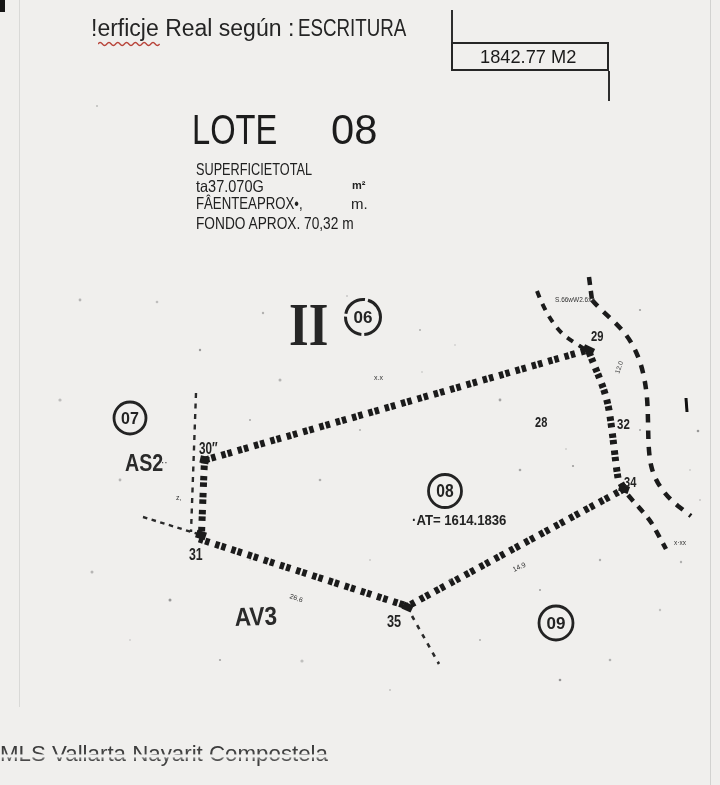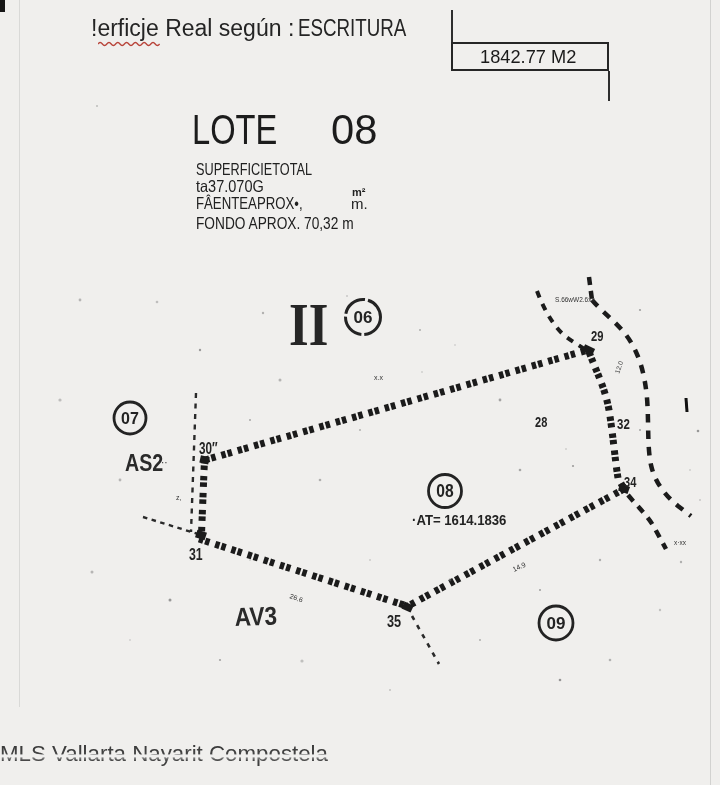--- a/index.html
+++ b/index.html
@@ -34,21 +34,21 @@
   <div class="abs" style="left:608px;top:71px;width:2px;height:30px;background:#2e2e2e;"></div>
 
   <div class="abs" style="left:192px;top:105px;font-size:43px;color:#1c1c1c;transform:scaleX(0.76);transform-origin:0 0;">LOTE</div>
 
   <div class="abs" style="left:331px;top:105px;font-size:43px;color:#1c1c1c;transform:scaleX(0.97);transform-origin:0 0;">08</div>
 
   <div class="abs" style="left:196px;top:160px;font-size:16.5px;color:#202020;transform:scaleX(0.77);transform-origin:0 0;">SUPERFICIETOTAL</div>
 
   <div class="abs" style="left:196px;top:177px;font-size:16.5px;color:#202020;transform:scaleX(0.88);transform-origin:0 0;">ta37.070G</div>
 
-  <div class="abs" style="left:352px;top:186px;font-size:11px;font-weight:bold;color:#222;">m²</div>
+  <div class="abs" style="left:352px;top:179px;font-size:11px;font-weight:bold;color:#222;">m²</div>
 
   <div class="abs" style="left:196px;top:194px;font-size:16.5px;color:#202020;transform:scaleX(0.80);transform-origin:0 0;">FÂENTEAPROX•,</div>
 
   <div class="abs" style="left:351px;top:195px;font-size:15px;color:#222;">m.</div>
 
   <div class="abs" style="left:196px;top:214px;font-size:16.5px;color:#202020;transform:scaleX(0.83);transform-origin:0 0;">FONDO APROX. 70,32 m</div>
 
   <svg class="abs" style="left:0;top:0;" width="720" height="785" viewBox="0 0 720 785">
 
     <text x="0" y="0" font-family="Liberation Serif,serif" font-weight="bold" font-size="52" fill="#262626" transform="translate(289 345) scale(0.97 1.18)">II</text>

